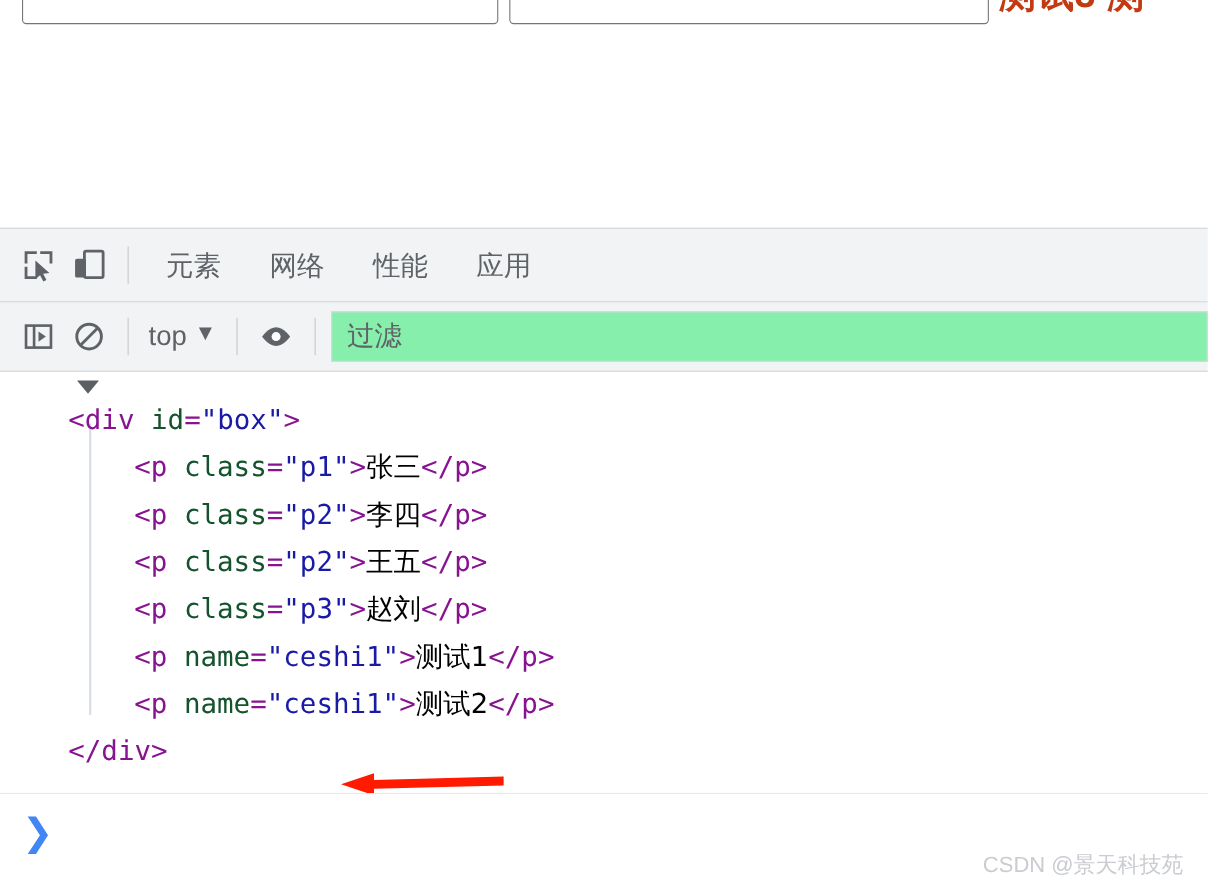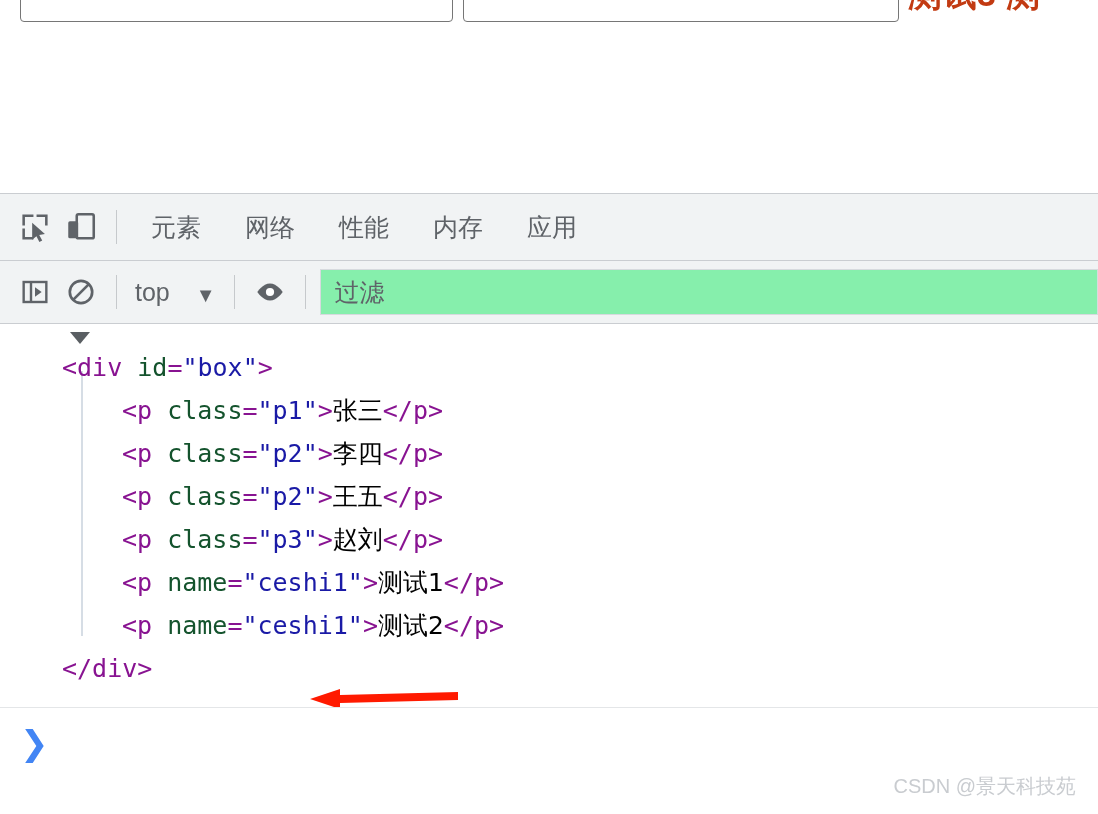--- a/index.html
+++ b/index.html
@@ -51,21 +51,21 @@
     font-weight: 700;
     color: #c23a12;
     white-space: nowrap;
     letter-spacing: 0.5px;
   }
 
   
   #devtools {
     position: absolute;
     left: 0;
-    top: 193px;
+    top: 207px;
     width: 1098px;
     height: 607px;
     background: #ffffff;
     border-top: 1px solid #cacdd1;
     box-sizing: border-box;
   }
 
   
   #tabbar {
     position: relative;
@@ -122,22 +122,22 @@
     height: 63px;
     background: #f1f3f4;
     border-bottom: 1px solid #cacdd1;
     display: flex;
     align-items: center;
     box-sizing: border-box;
   }
   #console-toolbar .tool-icon-btn:first-child { margin-left: 12px; }
   #context-select {
     display: flex;
-    align-items: flex-end;
-    gap: 26px;
+    align-items: flex-start;
+    gap: 7px;
     font-size: 25px;
     color: #5f6368;
     padding: 0 6px;
     cursor: pointer;
     flex: 0 0 auto;
   }
   #filter-input {
     flex: 1 1 auto;
     height: 46px;
     margin-left: 2px;
@@ -286,23 +286,20 @@
     <div class="tab">
       <span>元素</span>
     </div>
     <div class="tab">
       <span>网络</span>
     </div>
     <div class="tab">
       <span>性能</span>
     </div>
     <div class="tab">
-      <span>内存</span>
-    </div>
-    <div class="tab">
       <span>应用</span>
     </div>
   </div>
 
   <div id="console-toolbar">
 
     <div class="tool-icon-btn">
       <svg width="32" height="32" viewBox="0 0 24 24" aria-hidden="true">
         <rect x="3.5" y="4.5" width="17" height="15" fill="none" stroke="#5f6368" stroke-width="1.8"></rect>
         <line x1="9" y1="4.5" x2="9" y2="19.5" stroke="#5f6368" stroke-width="1.8"></line>

